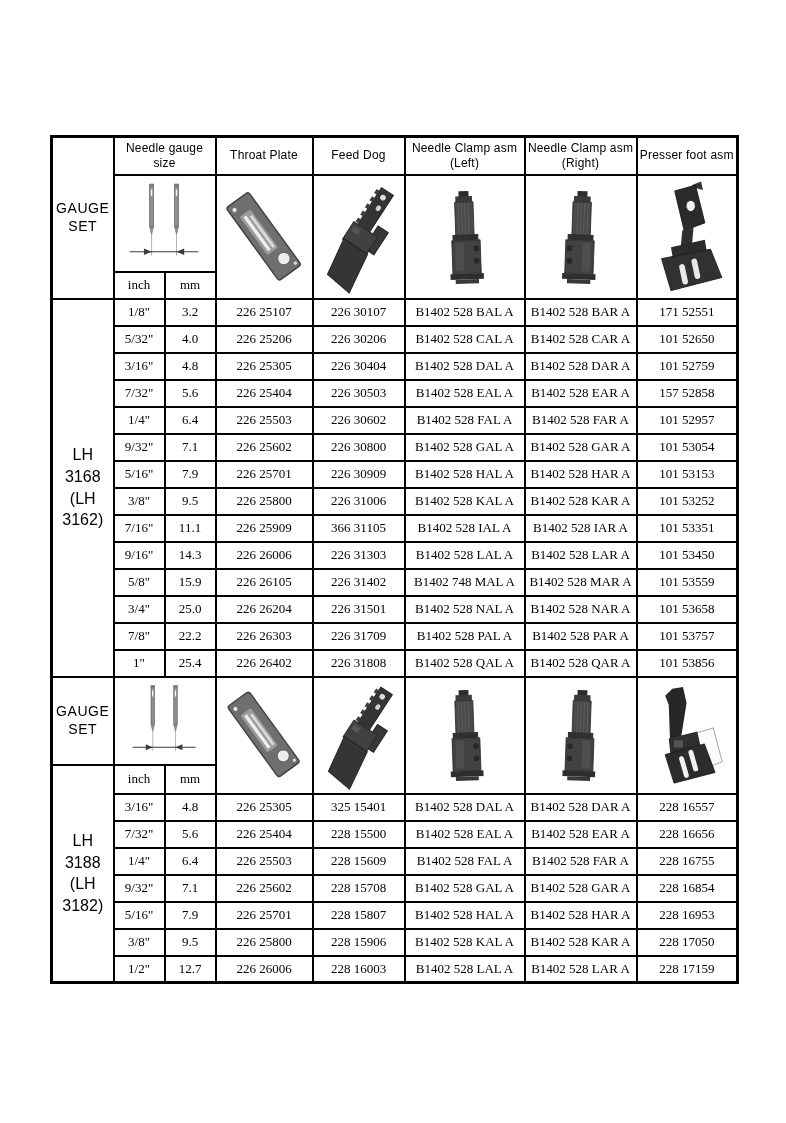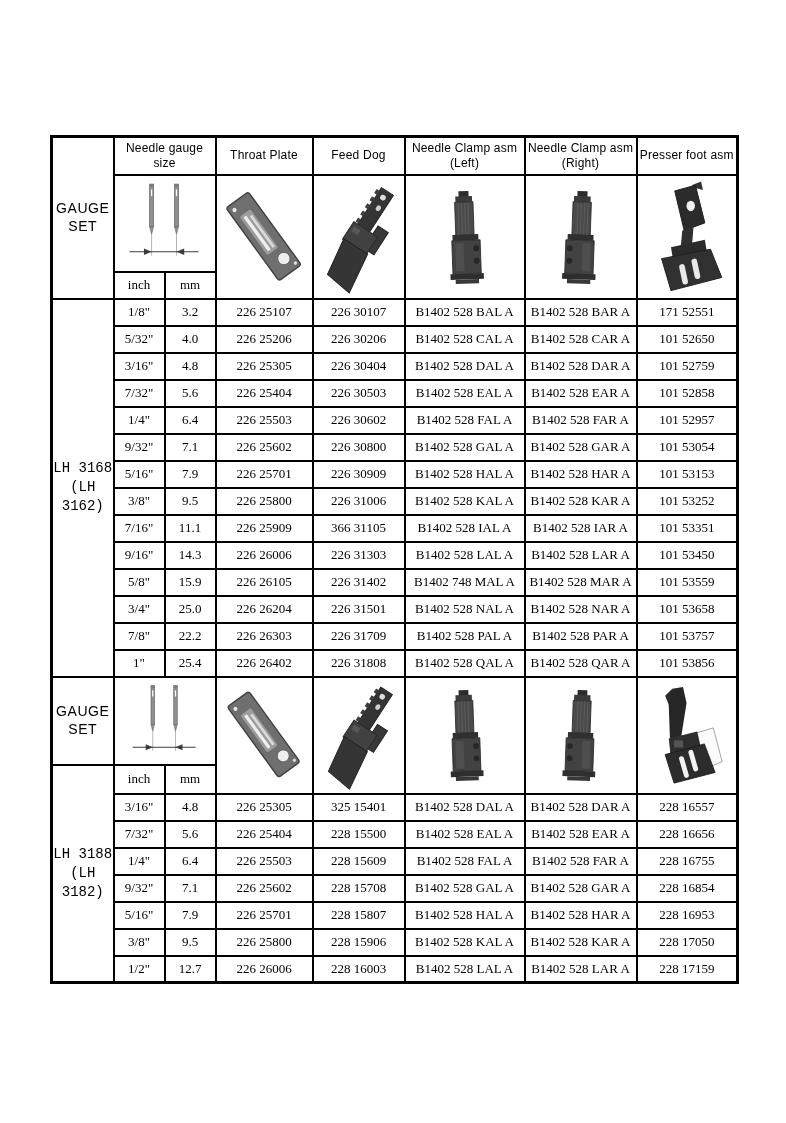--- a/index.html
+++ b/index.html
@@ -9,21 +9,21 @@
   td{border:2px solid #000;text-align:center;vertical-align:middle;padding:0;overflow:hidden;background:#fff;}
   tr.r-hdr{height:38px;}
   tr.r-img1{height:97px;}
   tr.r-unit{height:27px;}
   tr.data-row{height:27px;}
   tr.r-img2{height:88px;}
   tr.r-unit2{height:29px;}
   .hdr{font-family:"Liberation Sans",sans-serif;font-size:12px;line-height:1.25;letter-spacing:.2px;}
   .corner{font-size:14px;letter-spacing:.6px;}
   .unit, .data-cell{font-family:"Liberation Serif","DejaVu Serif",serif;font-size:13px;}
-  .model-cell{font-family:Liberation Mono, monospace;font-size:14px;line-height:1.35;}
+  .model-cell{font-family:Liberation Sans, sans-serif;font-size:16px;line-height:1.35;}
   .imgcell{vertical-align:middle;}
   .imgcell svg{display:block;margin:0 auto;}
   #defs{position:absolute;width:0;height:0;overflow:hidden;}
 </style>
 </head>
 <body>
 
 <svg id="defs" xmlns="http://www.w3.org/2000/svg" aria-hidden="true">
   <defs>
     <symbol id="sym-needles" viewBox="0 0 102 96">
@@ -213,21 +213,21 @@
           <td class="data-cell">B1402 528 DAR A</td>
           <td class="data-cell">101 52759</td>
         </tr>
         <tr class="data-row">
           <td class="data-cell">7/32"</td>
           <td class="data-cell">5.6</td>
           <td class="data-cell">226 25404</td>
           <td class="data-cell">226 30503</td>
           <td class="data-cell">B1402 528 EAL A</td>
           <td class="data-cell">B1402 528 EAR A</td>
-          <td class="data-cell">101 52858</td>
+          <td class="data-cell">157 52858</td>
         </tr>
         <tr class="data-row">
           <td class="data-cell">1/4"</td>
           <td class="data-cell">6.4</td>
           <td class="data-cell">226 25503</td>
           <td class="data-cell">226 30602</td>
           <td class="data-cell">B1402 528 FAL A</td>
           <td class="data-cell">B1402 528 FAR A</td>
           <td class="data-cell">101 52957</td>
         </tr>

